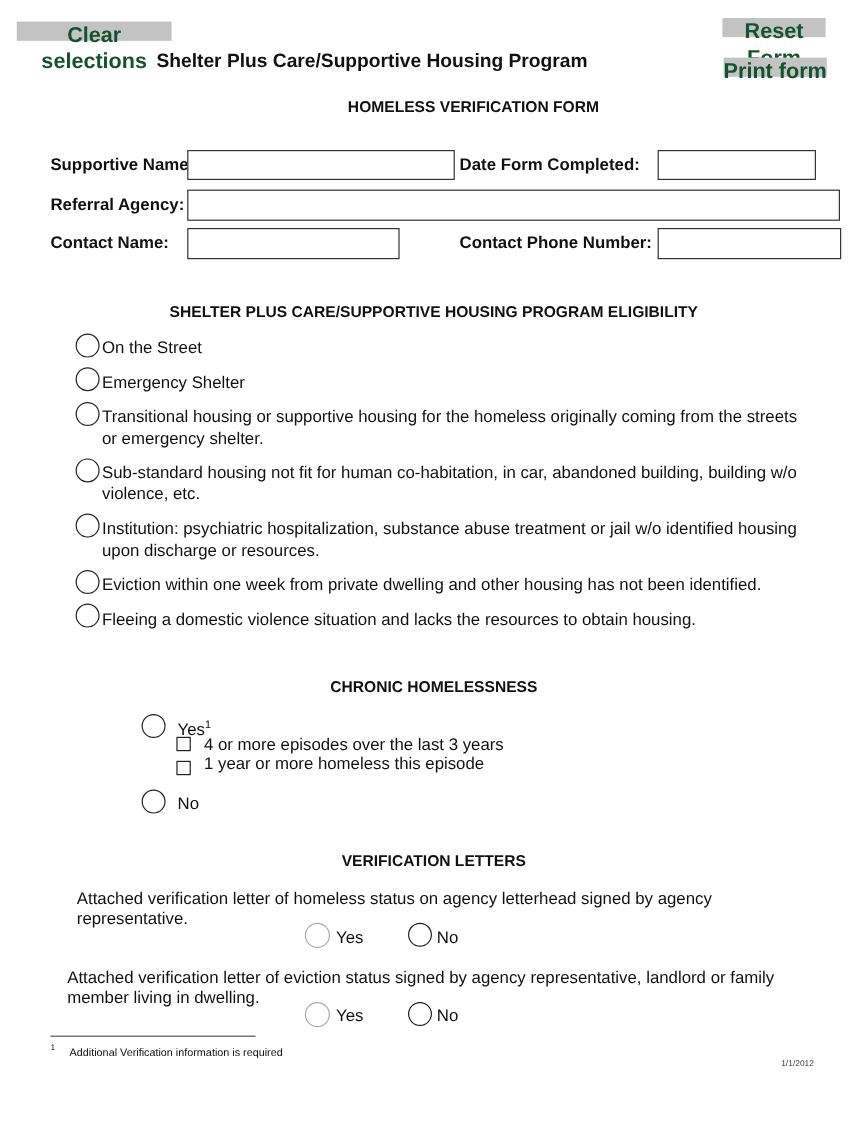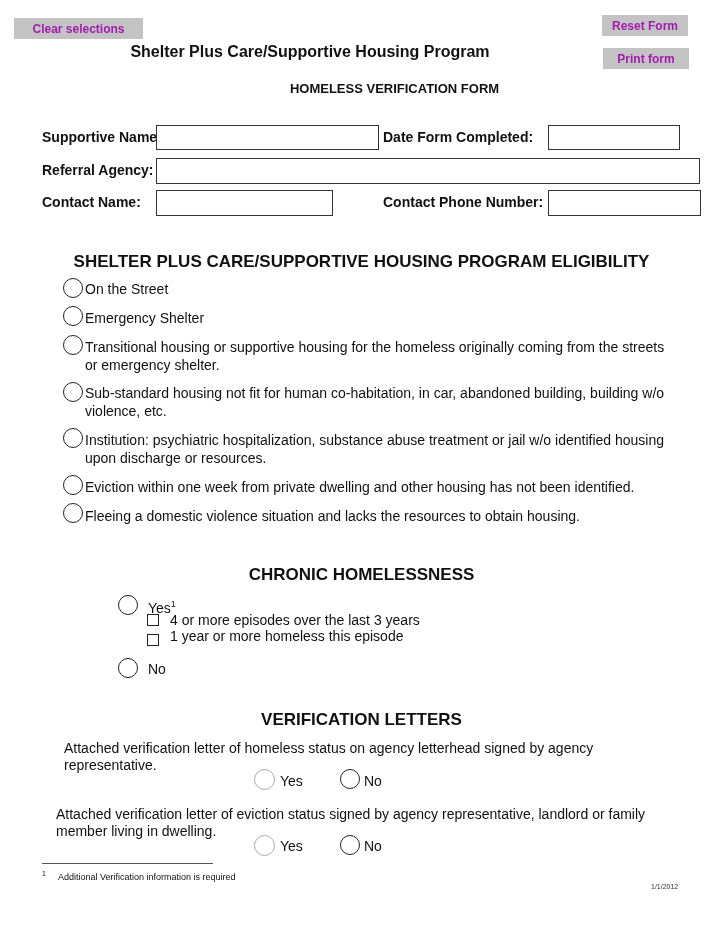--- a/index.html
+++ b/index.html
@@ -2,33 +2,33 @@
 <html><head>
 <meta charset="utf-8">
 <style>
   html, body { margin: 0; padding: 0; background: #ffffff; }
   body {
     width: 723px; height: 935px; position: relative; overflow: hidden;
     font-family: "Liberation Sans", sans-serif; color: #111;
   }
   .abs { position: absolute; }
   .btn {
-    position: absolute; background: #c3c3c3; border: none; color: #a21caf;
-    font-family: "Liberation Sans", sans-serif; font-weight: bold; font-size: 12px;
-    padding: 0; text-align: center; cursor: pointer; line-height: 22px; height: 21px;
+    position: absolute; background: #c3c3c3; border: none; color: #14532d;
+    font-family: "Liberation Sans", sans-serif; font-weight: bold; font-size: 18px;
+    padding: 0; text-align: center; cursor: pointer; line-height: 22px; height: 16px;
   }
   .title { font-weight: bold; font-size: 16px; }
   .subtitle { font-weight: bold; font-size: 13px; }
   .label { font-weight: bold; font-size: 14px; }
   .field {
     position: absolute; box-sizing: border-box; border: 1.5px solid #333;
     background: #fff; height: 25px; font-size: 13px; padding: 2px 4px;
     font-family: "Liberation Sans", sans-serif;
   }
-  .section-h { font-weight: bold; font-size: 17px; position: absolute; }
+  .section-h { font-weight: bold; font-size: 13px; position: absolute; }
   .radio {
     position: absolute; box-sizing: border-box; width: 20px; height: 20px;
     border: 1.8px solid #222; border-radius: 50%; background: #fff; cursor: pointer;
   }
   .radio.light { border: 1px solid #aaa; }
   .opt { position: absolute; font-size: 14px; line-height: 18px; }
   .chk {
     position: absolute; box-sizing: border-box; width: 12px; height: 12px;
     border: 1.3px solid #222; background: #fff; cursor: pointer;
   }

